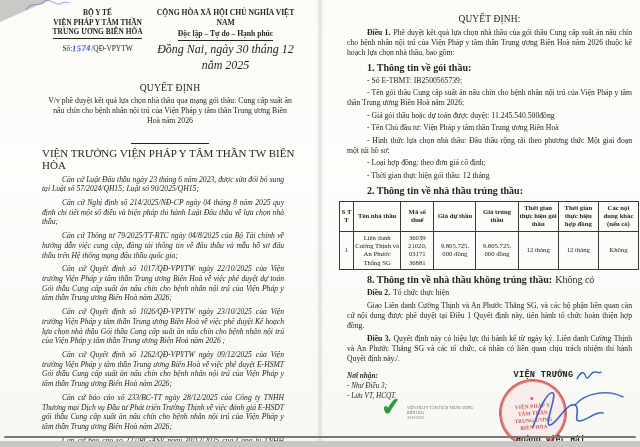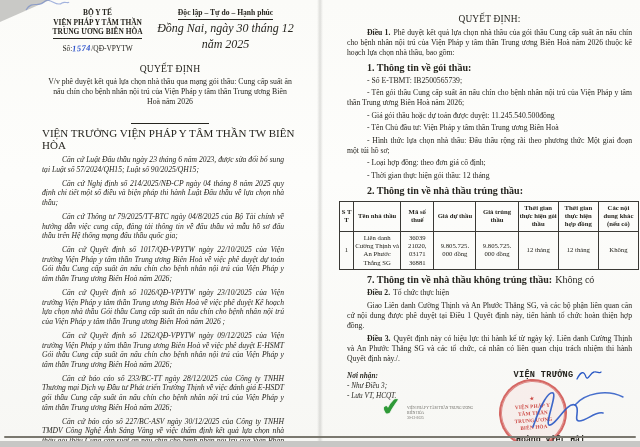--- a/index.html
+++ b/index.html
@@ -92,20 +92,21 @@
       <div class="head-row">
         <div class="org-block">
           <div>BỘ Y TẾ</div>
           <div>VIỆN PHÁP Y TÂM THẦN</div>
           <div><span class="org-underline">TRUNG ƯƠNG BIÊN HÒA</span></div>
           <div class="doc-number">
             <span>Số:</span><span class="handwritten">1574</span><span>/QĐ-VPYTW</span>
           </div>
         </div>
         <div class="national-block">
+          <div class="b">CỘNG HÒA XÃ HỘI CHỦ NGHĨA VIỆT NAM</div>
           <div><span class="motto">Độc lập – Tự do – Hạnh phúc</span></div>
           <div class="i date">Đồng Nai, ngày 30 tháng 12 năm 2025</div>
         </div>
       </div>
 
       <div class="doc-title">QUYẾT ĐỊNH</div>
       <div class="doc-subject">V/v phê duyệt kết quả lựa chọn nhà thầu qua mạng gói thầu: Cung cấp suất ăn nấu chín cho bệnh nhân nội trú của Viện Pháp y tâm thần Trung ương Biên Hoà năm 2026</div>
       <div class="subject-rule"></div>
       <div class="authority">VIỆN TRƯỞNG VIỆN PHÁP Y TÂM THẦN TW BIÊN HÒA</div>
 
@@ -168,21 +169,21 @@
             <td>36039 21020, 03171 36881</td>
             <td>9.805.725. 000 đồng</td>
             <td>9.805.725. 000 đồng</td>
             <td>12 tháng</td>
             <td>12 tháng</td>
             <td>Không</td>
           </tr>
         </tbody>
       </table>
 
-      <p class="sec-title"><span class="b">7. Thông tin về nhà thầu không trúng thầu:</span><span class="val">Không có</span></p>
+      <p class="sec-title"><span class="b">8. Thông tin về nhà thầu không trúng thầu:</span><span class="val">Không có</span></p>
 
       <p class="body"><span class="b lbl">Điều 2.</span><span>Tổ chức thực hiện</span></p>
       <p class="body">Giao Liên danh Cường Thịnh và An Phước Thắng SG, và các bộ phận liên quan căn cứ nội dung được phê duyệt tại Điều 1 Quyết định này, tiến hành tổ chức hoàn thiện hợp đồng.</p>
 
       <p class="body"><span class="b lbl">Điều 3.</span><span>Quyết định này có hiệu lực thi hành kể từ ngày ký. Liên danh Cường Thịnh và An Phước Thắng SG và các tổ chức, cá nhân có liên quan chịu trách nhiệm thi hành Quyết định này./.</span></p>
 
       <div class="footer">
         <div class="recipients">
           <div class="b i">Nơi nhận:</div>
           <div class="i">- Như Điều 3;</div>

